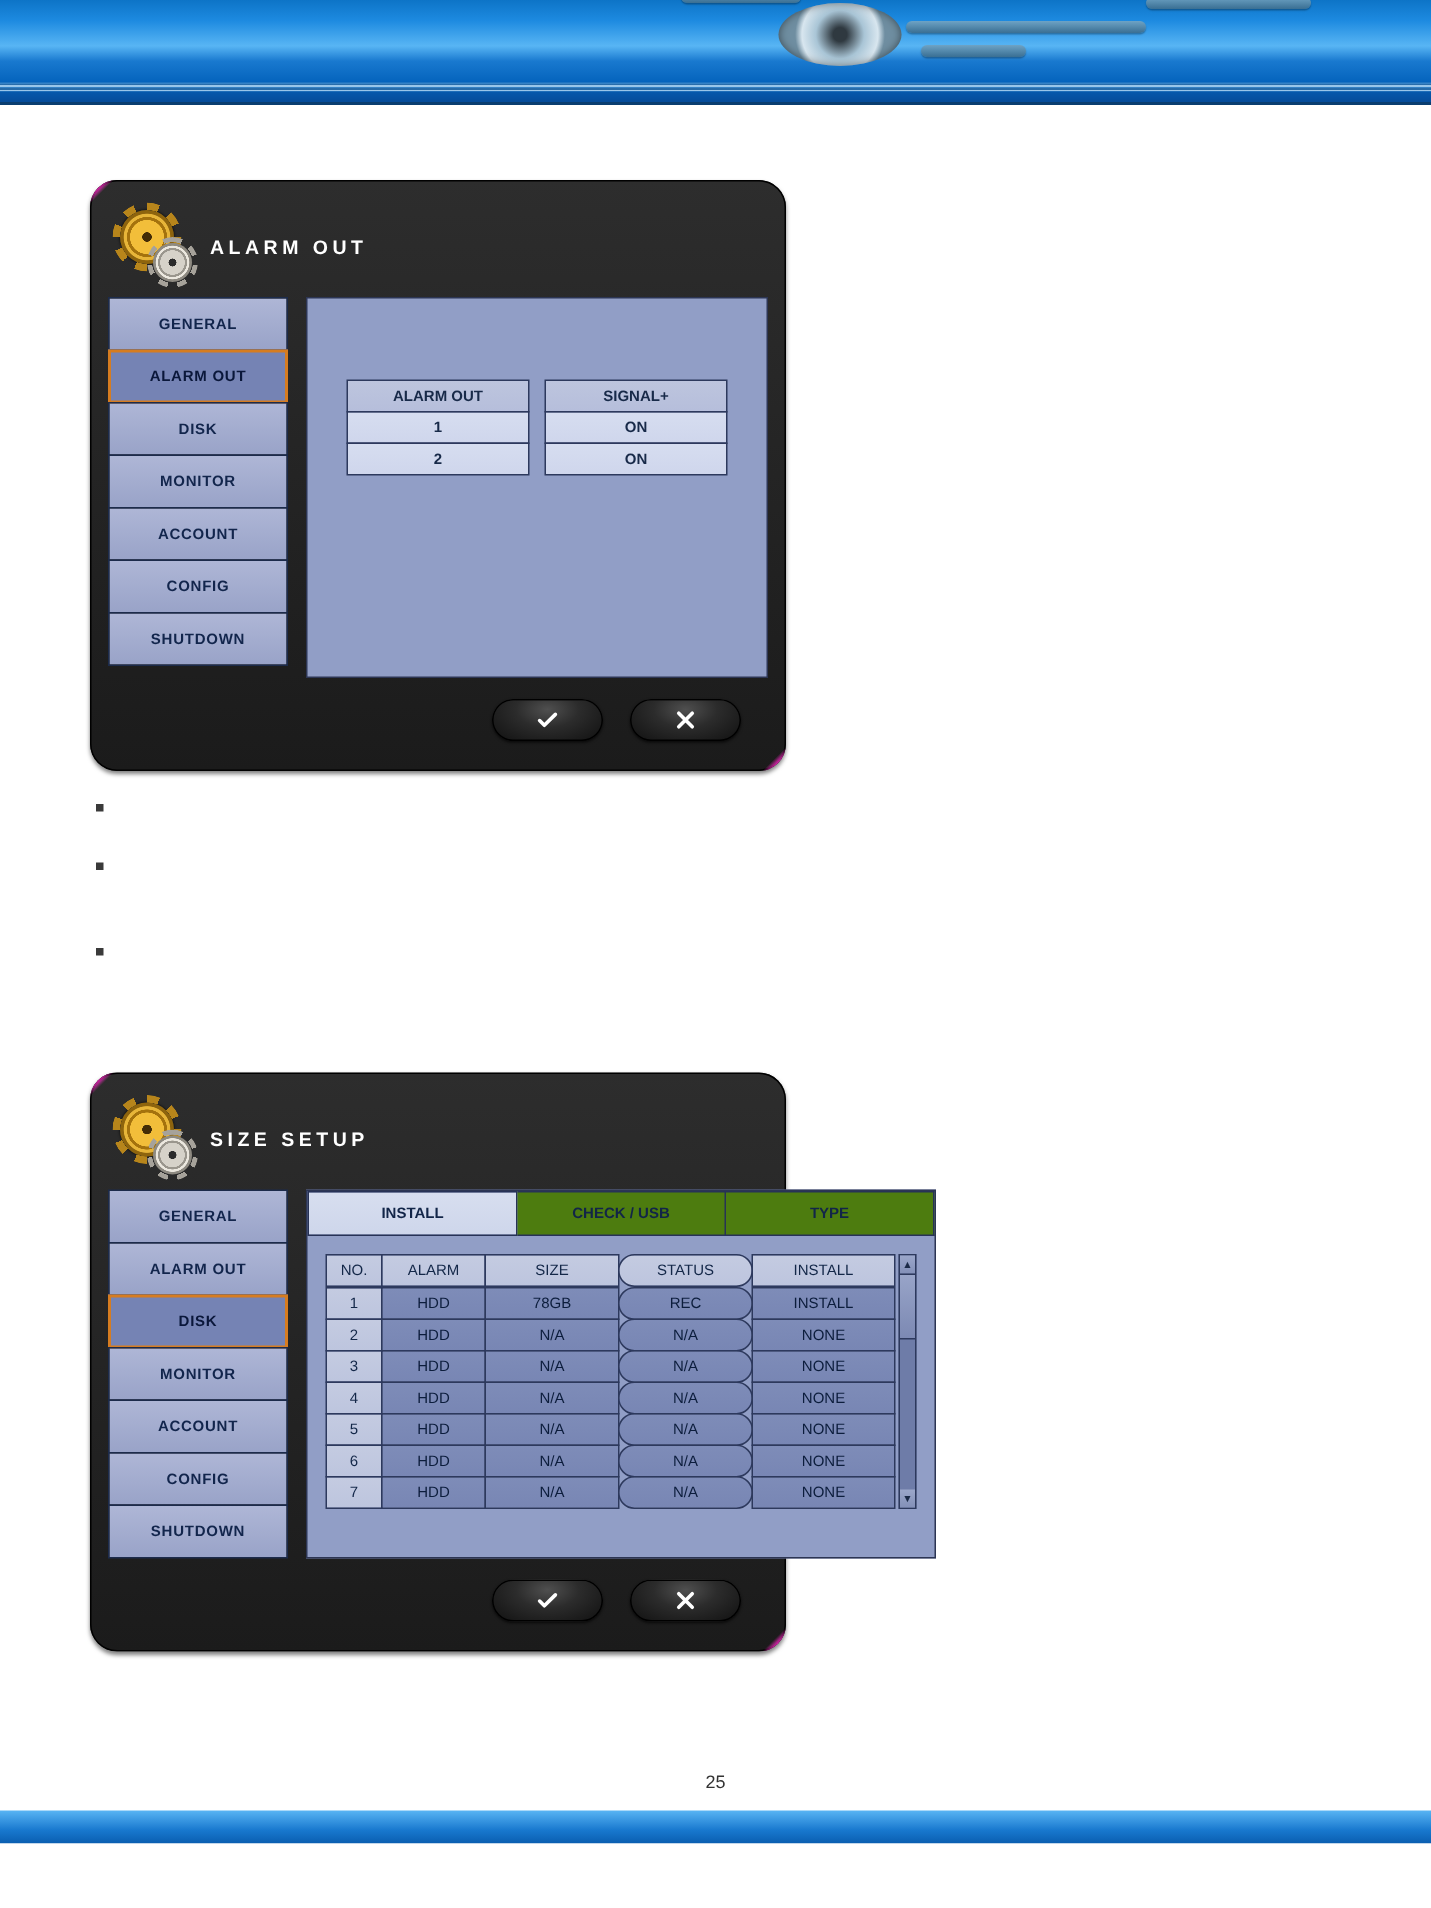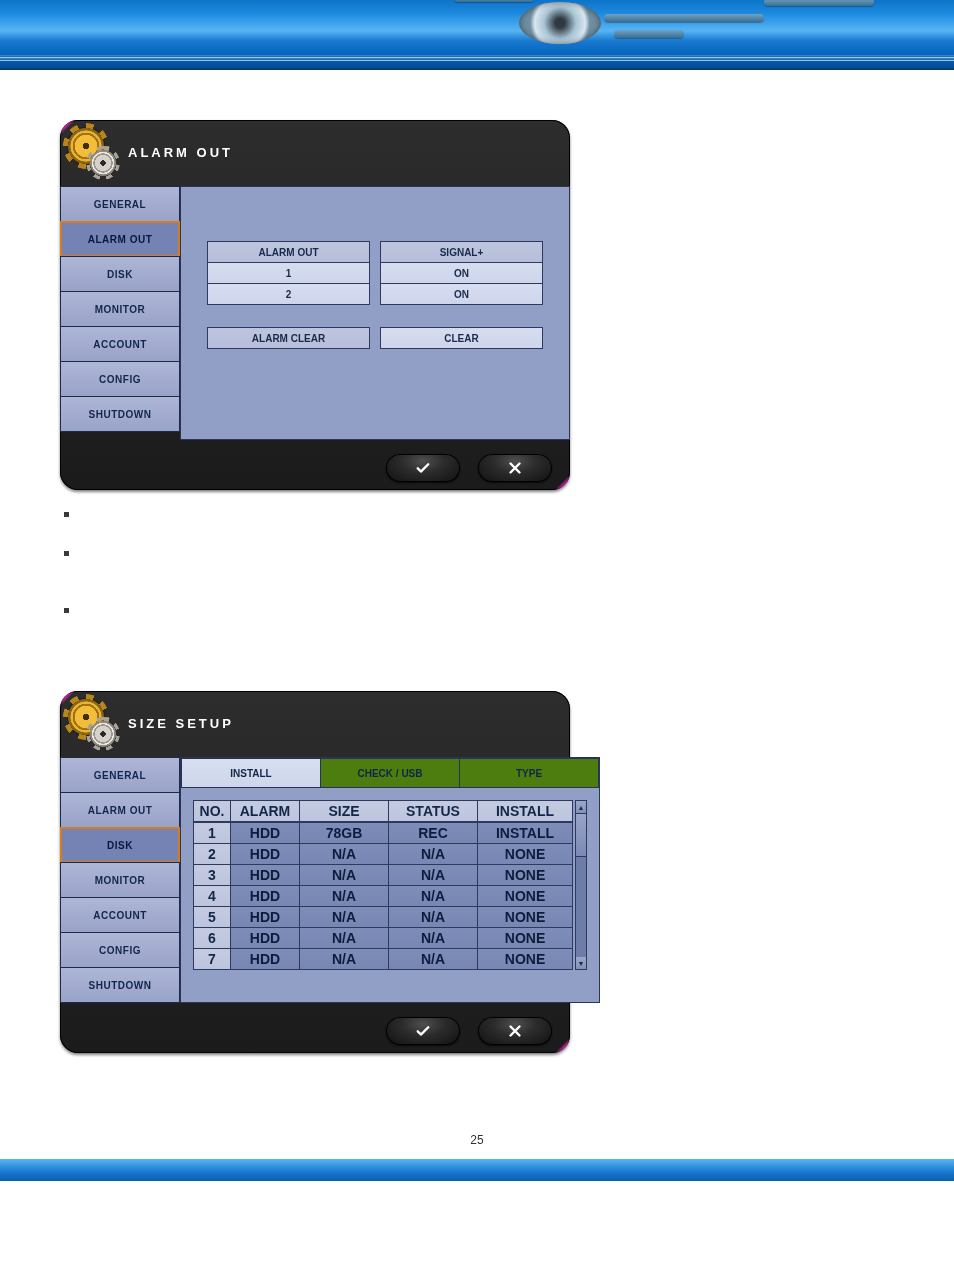--- a/index.html
+++ b/index.html
@@ -50,24 +50,25 @@
   background: linear-gradient(to bottom, #6ea3c5, #3a6f93);
   border-radius: 4px;
   box-shadow: 0 1px 1px rgba(0,0,0,.3);
 }
 
 .content-area {
   padding: 50px 60px 30px 60px;
 }
 
 .dlg {
-  width: 510px;
+  width: 464px;
   position: relative;
   border-radius: 18px;
   background: linear-gradient(#2d2d2d,#1b1b1b);
+  padding: 12px;
   box-shadow: inset 0 0 0 1px #000, 0 2px 3px rgba(0,0,0,.5);
 }
 
 .dlg-corner-tl, .dlg-corner-br {
   position: absolute;
   width: 20px; height: 20px;
 }
 .dlg-corner-tl { top:0; left:0; border-top-left-radius:18px; background:linear-gradient(135deg,#ff2ac9 25%, transparent 40%); }
 .dlg-corner-br { bottom:0; right:0; border-bottom-right-radius:18px; background:linear-gradient(-45deg,#ff2ac9 25%, transparent 40%); }
 
@@ -113,20 +114,21 @@
 
 .dlg-title {
   color: #fff;
   font-weight: bold;
   letter-spacing: 3px;
   font-size: 13px;
 }
 
 .dlg-body {
   display: flex;
+  gap: 12px;
 }
 
 .sidebar {
   width: 120px;
   flex: 0 0 120px;
   display: flex;
   flex-direction: column;
 }
 .side-item {
   background: linear-gradient(#aeb6d6,#99a3c8);
@@ -216,29 +218,29 @@
   padding: 12px 26px 10px 12px;
 }
 .tbl { display:flex; flex-direction:column; }
 .trow { display:flex; height: 22px; }
 .trow + .trow { margin-top:-1px; }
 .tcell {
   display:flex;
   align-items:center;
   justify-content:center;
   border:1px solid #2d395d;
-  font-size:14px;
-  font-weight:bold;
+  font-size:10px;
+  font-weight:normal;
   color:#132748;
 }
 .tcell + .tcell { margin-left:-1px; }
 .c-no   { width: 38px; }
 .c-type { width: 70px; }
 .c-size { width: 90px; }
-.c-stat { width: 90px; }
+.c-stat { width: 90px; border-radius: 11px; }
 .c-inst { width: 96px; }
 .thead .tcell { background: linear-gradient(#c4cbe1,#bdc5de); }
 .tbody .tcell.c-no { background: linear-gradient(#c4cbe1,#bdc5de); }
 .tbody .tcell.dcell { background: linear-gradient(#7e8cb8,#7886b4); color:#0c1d3c; }
 
 .vscroll {
   position:absolute;
   right: 12px; top: 12px; bottom: 10px;
   width: 12px;
   border:1px solid #2d395d;
@@ -328,24 +330,20 @@
             <div class="kv-cell kv-val">1</div>
             <div class="kv-cell kv-val">ON</div>
           </div>
           <div class="kv-row">
             <div class="kv-cell kv-val">2</div>
             <div class="kv-cell kv-val">ON</div>
           </div>
         </div>
 
         <div class="kv-rows">
-          <div class="kv-row">
-            <div class="kv-cell kv-head">ALARM CLEAR</div>
-            <div class="kv-cell kv-val">CLEAR</div>
-          </div>
         </div>
       </div>
     </div>
 
     <div class="dlg-footer">
       <div class="pill">
         <svg viewBox="0 0 24 24">
             <path fill="none" stroke="#fff" stroke-width="3.2" stroke-linecap="round" stroke-linejoin="round" d="M5 12.5l4.2 4.2L19 7"></path>
           </svg>
       </div>

